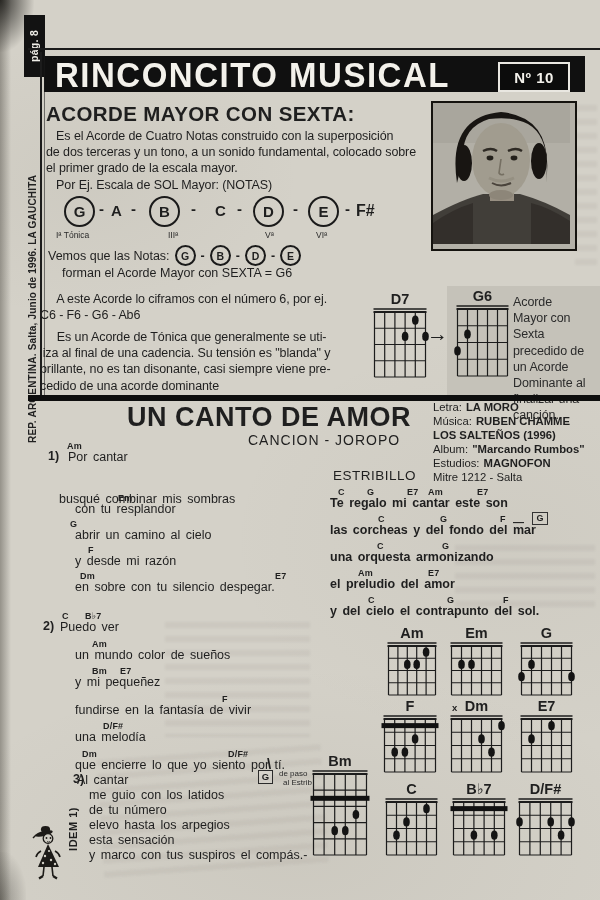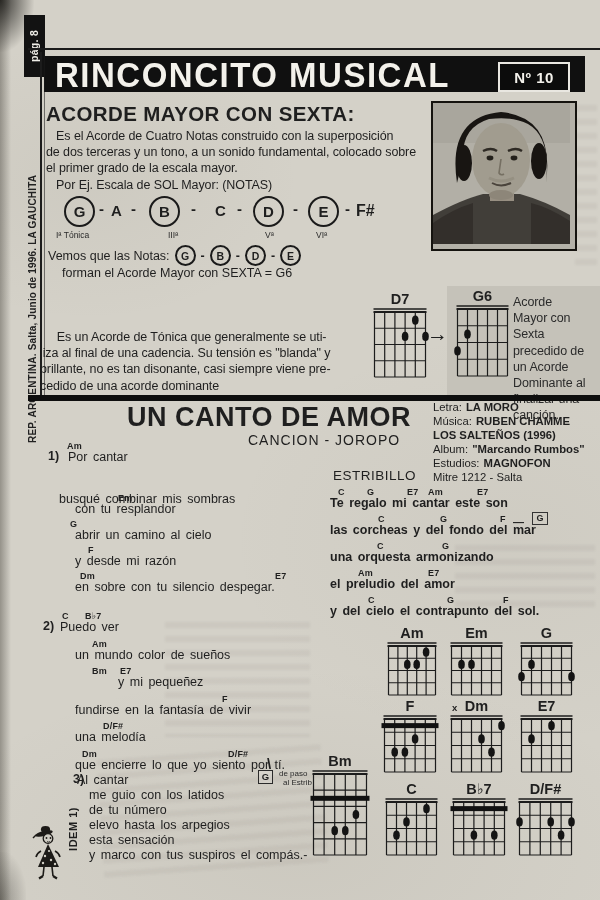--- a/index.html
+++ b/index.html
@@ -146,20 +146,22 @@
         <span class="vsep">-</span>
         <span class="vnote">B</span>
         <span class="vsep">-</span>
         <span class="vnote">D</span>
         <span class="vsep">-</span>
         <span class="vnote">E</span>
       </span>
   </div>
   <div class="abs vemos2">forman el Acorde Mayor con SEXTA = G6</div>
 
+  <pre class="abs body cifrado">     A este Acorde lo ciframos con el número 6, por ej.
+C6 - F6 - G6 - Ab6</pre>
   <pre class="abs body tonica">     Es un Acorde de Tónica que generalmente se uti-
 liza al final de una cadencia. Su tensión es "blanda" y
 brillante, no es tan disonante, casi siempre viene pre-
 cedido de una acorde dominante</pre>
 
   <div class="abs photo-frame">
     <svg width="137" height="141" viewBox="0 0 137 141" preserveAspectRatio="none">
       <rect width="137" height="141" fill="#b2afa6"></rect>
       <rect width="137" height="40" fill="#a9a69d"></rect>
       <path d="M0,141 L0,112 Q30,96 50,91 L87,91 Q112,98 137,112 L137,141 Z" fill="#413e39"></path>
@@ -275,21 +277,21 @@
           <span class="chord" style="left: 42px;">B♭7</span>
           <span class="ltext" style="left: 17px; top: 9px;">Puedo ver</span>
         </div>
         <div class="lline" style="height: 27.5px;">
           <span class="chord" style="left: 49px;">Am</span>
           <span class="ltext" style="left: 32px; top: 9px;">un mundo color de sueños</span>
         </div>
         <div class="lline" style="height: 27.5px;">
           <span class="chord" style="left: 49px;">Bm</span>
           <span class="chord" style="left: 77px;">E7</span>
-          <span class="ltext" style="left: 32px; top: 9px; margin-left: 43px;">y mi pequeñez</span>
+          <span class="ltext" style="left: 32px; top: 9px;">y mi pequeñez</span>
         </div>
         <div class="lline" style="height: 27.5px;">
           <span class="chord" style="left: 179px;">F</span>
           <span class="ltext" style="left: 32px; top: 9px;">fundirse en la fantasía de vivir</span>
         </div>
         <div class="lline" style="height: 27.5px;">
           <span class="chord" style="left: 60px;">D/F#</span>
           <span class="ltext" style="left: 32px; top: 9px;">una melodía</span>
         </div>
         <div class="lline" style="height: 27.5px;">

